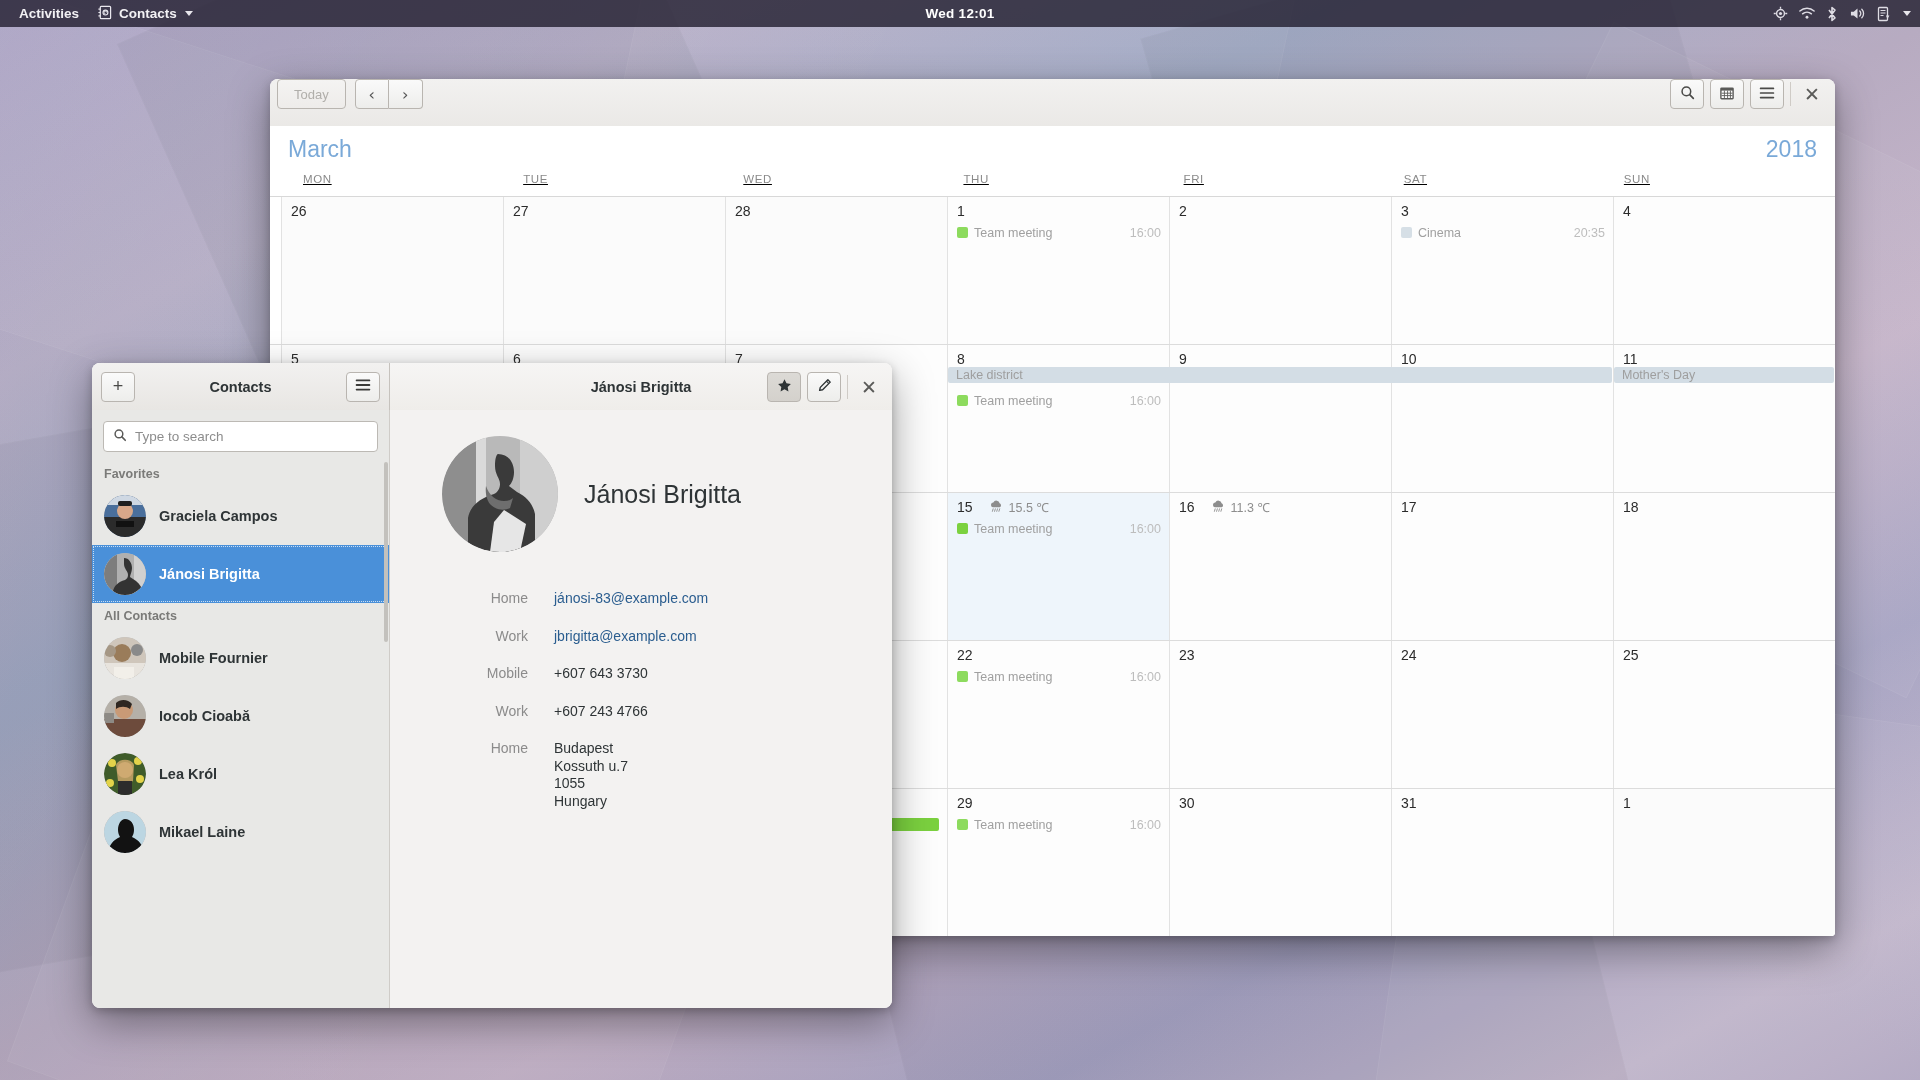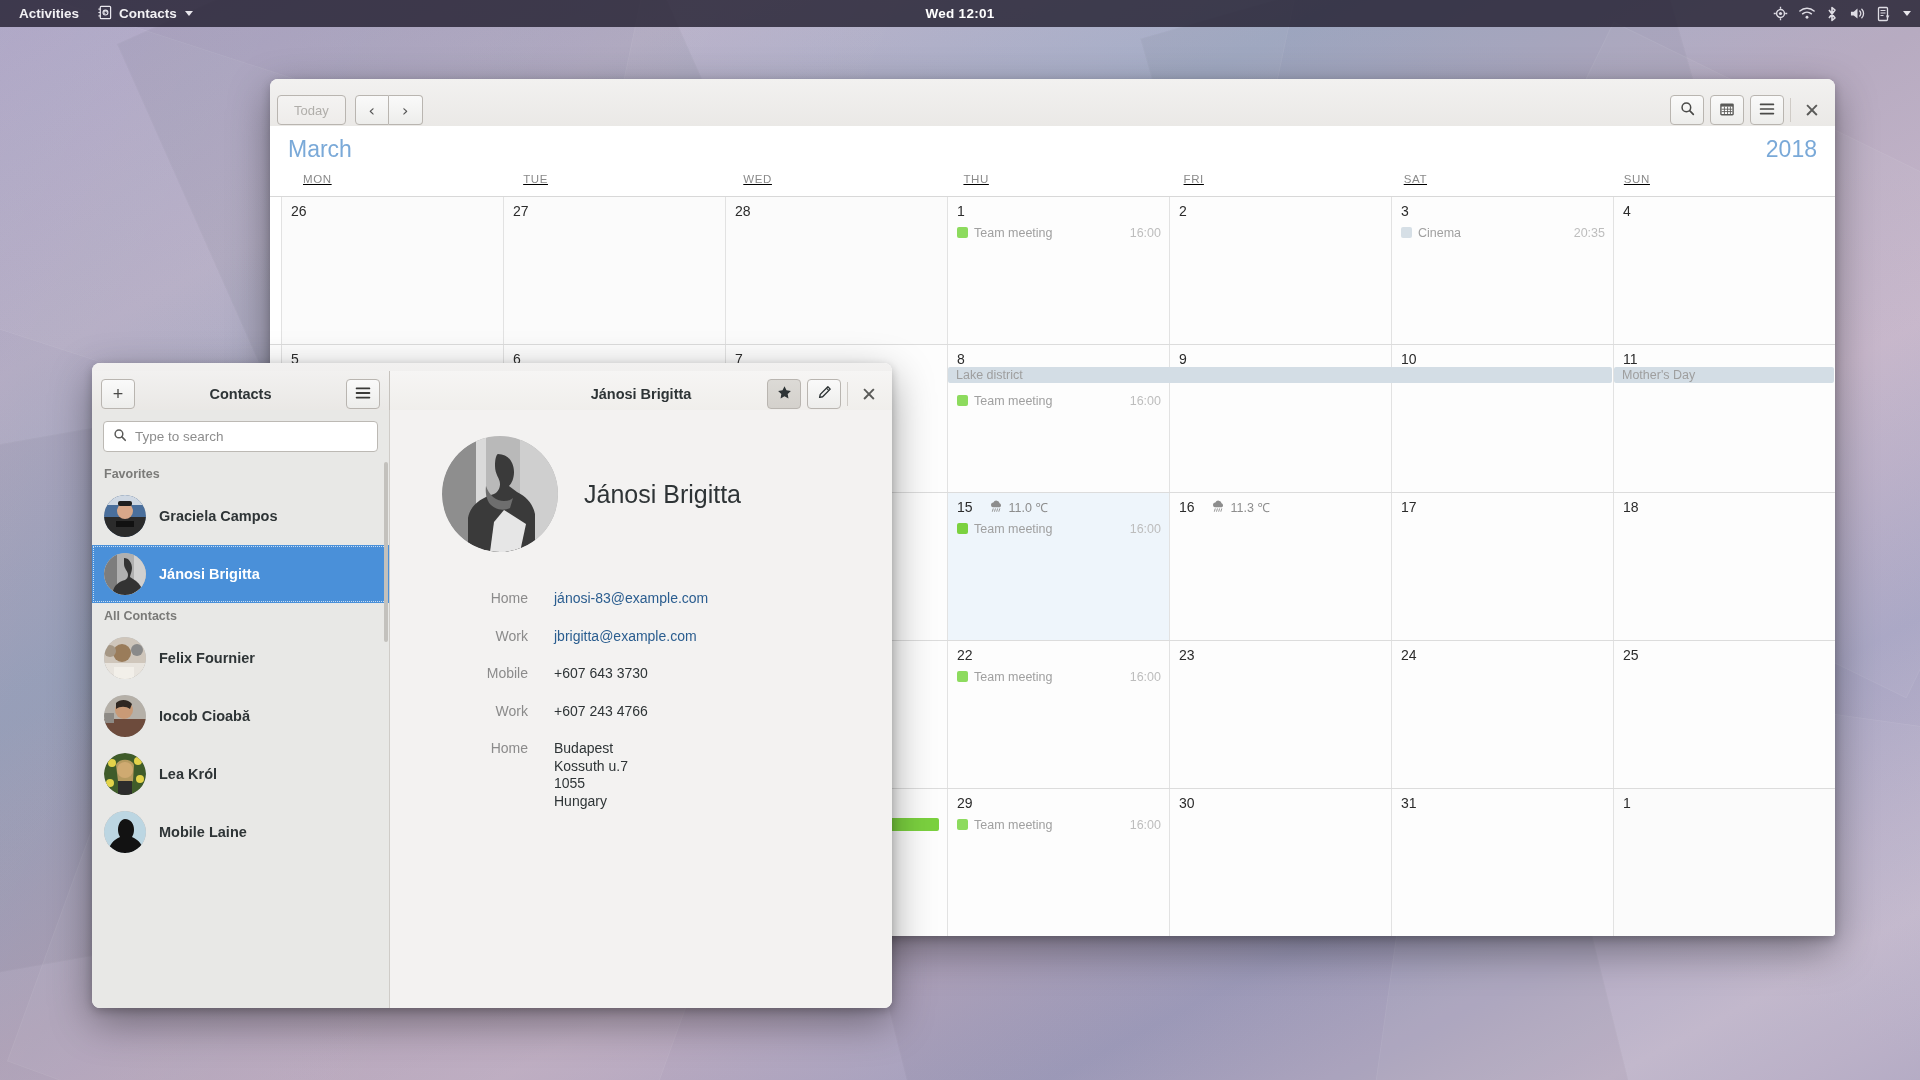--- a/index.html
+++ b/index.html
@@ -62,21 +62,21 @@
     position: absolute;
     background: #ffffff;
     border-radius: 8px 8px 4px 4px;
     box-shadow: 0 14px 42px rgba(0,0,0,0.38), 0 3px 10px rgba(0,0,0,0.22);
     overflow: hidden;
   }
   .hdr {
     height: 63px;
     background: linear-gradient(180deg,#f2f1f0 0%, #e8e6e3 100%);
     border-bottom: 1px solid #c6c2bd;
-    display: flex; align-items: center;
+    display: flex; align-items: flex-start;
     padding: 0 7px;
     position: relative;
   }
   .hdr-title {
     font-size: 14.5px; font-weight: bold; color: #2e3436;
   }
   .btn {
     height: 30px; min-width: 33px;
     background: linear-gradient(180deg,#fafafa 0%, #ededeb 100%);
     border: 1px solid #b9b5b0;
@@ -491,21 +491,21 @@
           <div class="day-cell today-col">
             <div style="display: flex; align-items: center; height: 16px;">
               <span class="day-num">15</span>
               <span class="weather">
                 <span>
                   <svg width="15" height="14" viewBox="0 0 18 16">
                     <path d="M4.6 8.4a3 3 0 01.6-5.9 4 4 0 017.5 1.1 2.6 2.6 0 01.3 4.8z" fill="#8d8d8d"></path>
                     <path d="M5 10.2l-.9 3M7.6 10.2l-.9 3M10.2 10.2l-.9 3M12.8 10.2l-.9 3" stroke="#8d8d8d" stroke-width="1.1" stroke-linecap="round"></path>
                   </svg>
                 </span>
-                <span>11.0 ℃</span>
+                <span>15.5 ℃</span>
               </span>
             </div>
             <div class="evt">
               <span class="dot" style="background: rgb(123, 209, 63);"></span>
               <span class="name">Team meeting</span>
               <span class="time">16:00</span>
             </div>
           </div>
           <div class="day-cell">
             <div style="display: flex; align-items: center; height: 16px;">
@@ -722,21 +722,21 @@
                 </defs>
                 <g clip-path="url(#clip_photo-felix_42)">
                   <rect width="42" height="42" fill="#cfc6bb"></rect>
                   <rect y="26" width="42" height="16" fill="#e8e4de"></rect>
                   <circle cx="18" cy="16" r="9" fill="#9a7c5a"></circle>
                   <circle cx="33" cy="13" r="6" fill="#8a8a8a"></circle>
                   <circle cx="6" cy="14" r="6" fill="#a59785"></circle>
                   <path d="M10 30h20v12H10z" fill="#f2efe9"></path>
                 </g>
               </svg></div>
-            <div class="ct-name">Felix Fournier</div>
+            <div class="ct-name">Mobile Fournier</div>
           </div>
           <div class="ct-row">
             <div class="avatar"><svg width="42" height="42" viewBox="0 0 42 42">
                 <defs>
                   <clipPath id="clip_photo-iocob_42">
                     <circle cx="21" cy="21" r="21"></circle>
                   </clipPath>
                 </defs>
                 <g clip-path="url(#clip_photo-iocob_42)">
                   <rect width="42" height="42" fill="#b5b0a8"></rect>
@@ -773,21 +773,21 @@
                 <defs>
                   <clipPath id="clip_photo-mikael_42">
                     <circle cx="21" cy="21" r="21"></circle>
                   </clipPath>
                 </defs>
                 <g clip-path="url(#clip_photo-mikael_42)">
                   <rect width="42" height="42" fill="#bcd6e2"></rect>
                   <path d="M21 8c6 0 9 5 9 11 0 3-1 5-2 7 7 3 11 8 12 16H4c1-8 5-13 12-16-1-2-2-4-2-7 0-6 3-11 7-11z" fill="#121212"></path>
                 </g>
               </svg></div>
-            <div class="ct-name">Mobile Laine</div>
+            <div class="ct-name">Mikael Laine</div>
           </div>
         </div>
       <div class="sb-scroll"></div>
     </div>
 
     <div id="ct-detail">
       <div id="ct-person">
         <div class="big-avatar">
           <svg width="116" height="116" viewBox="0 0 116 116">
             <defs>

